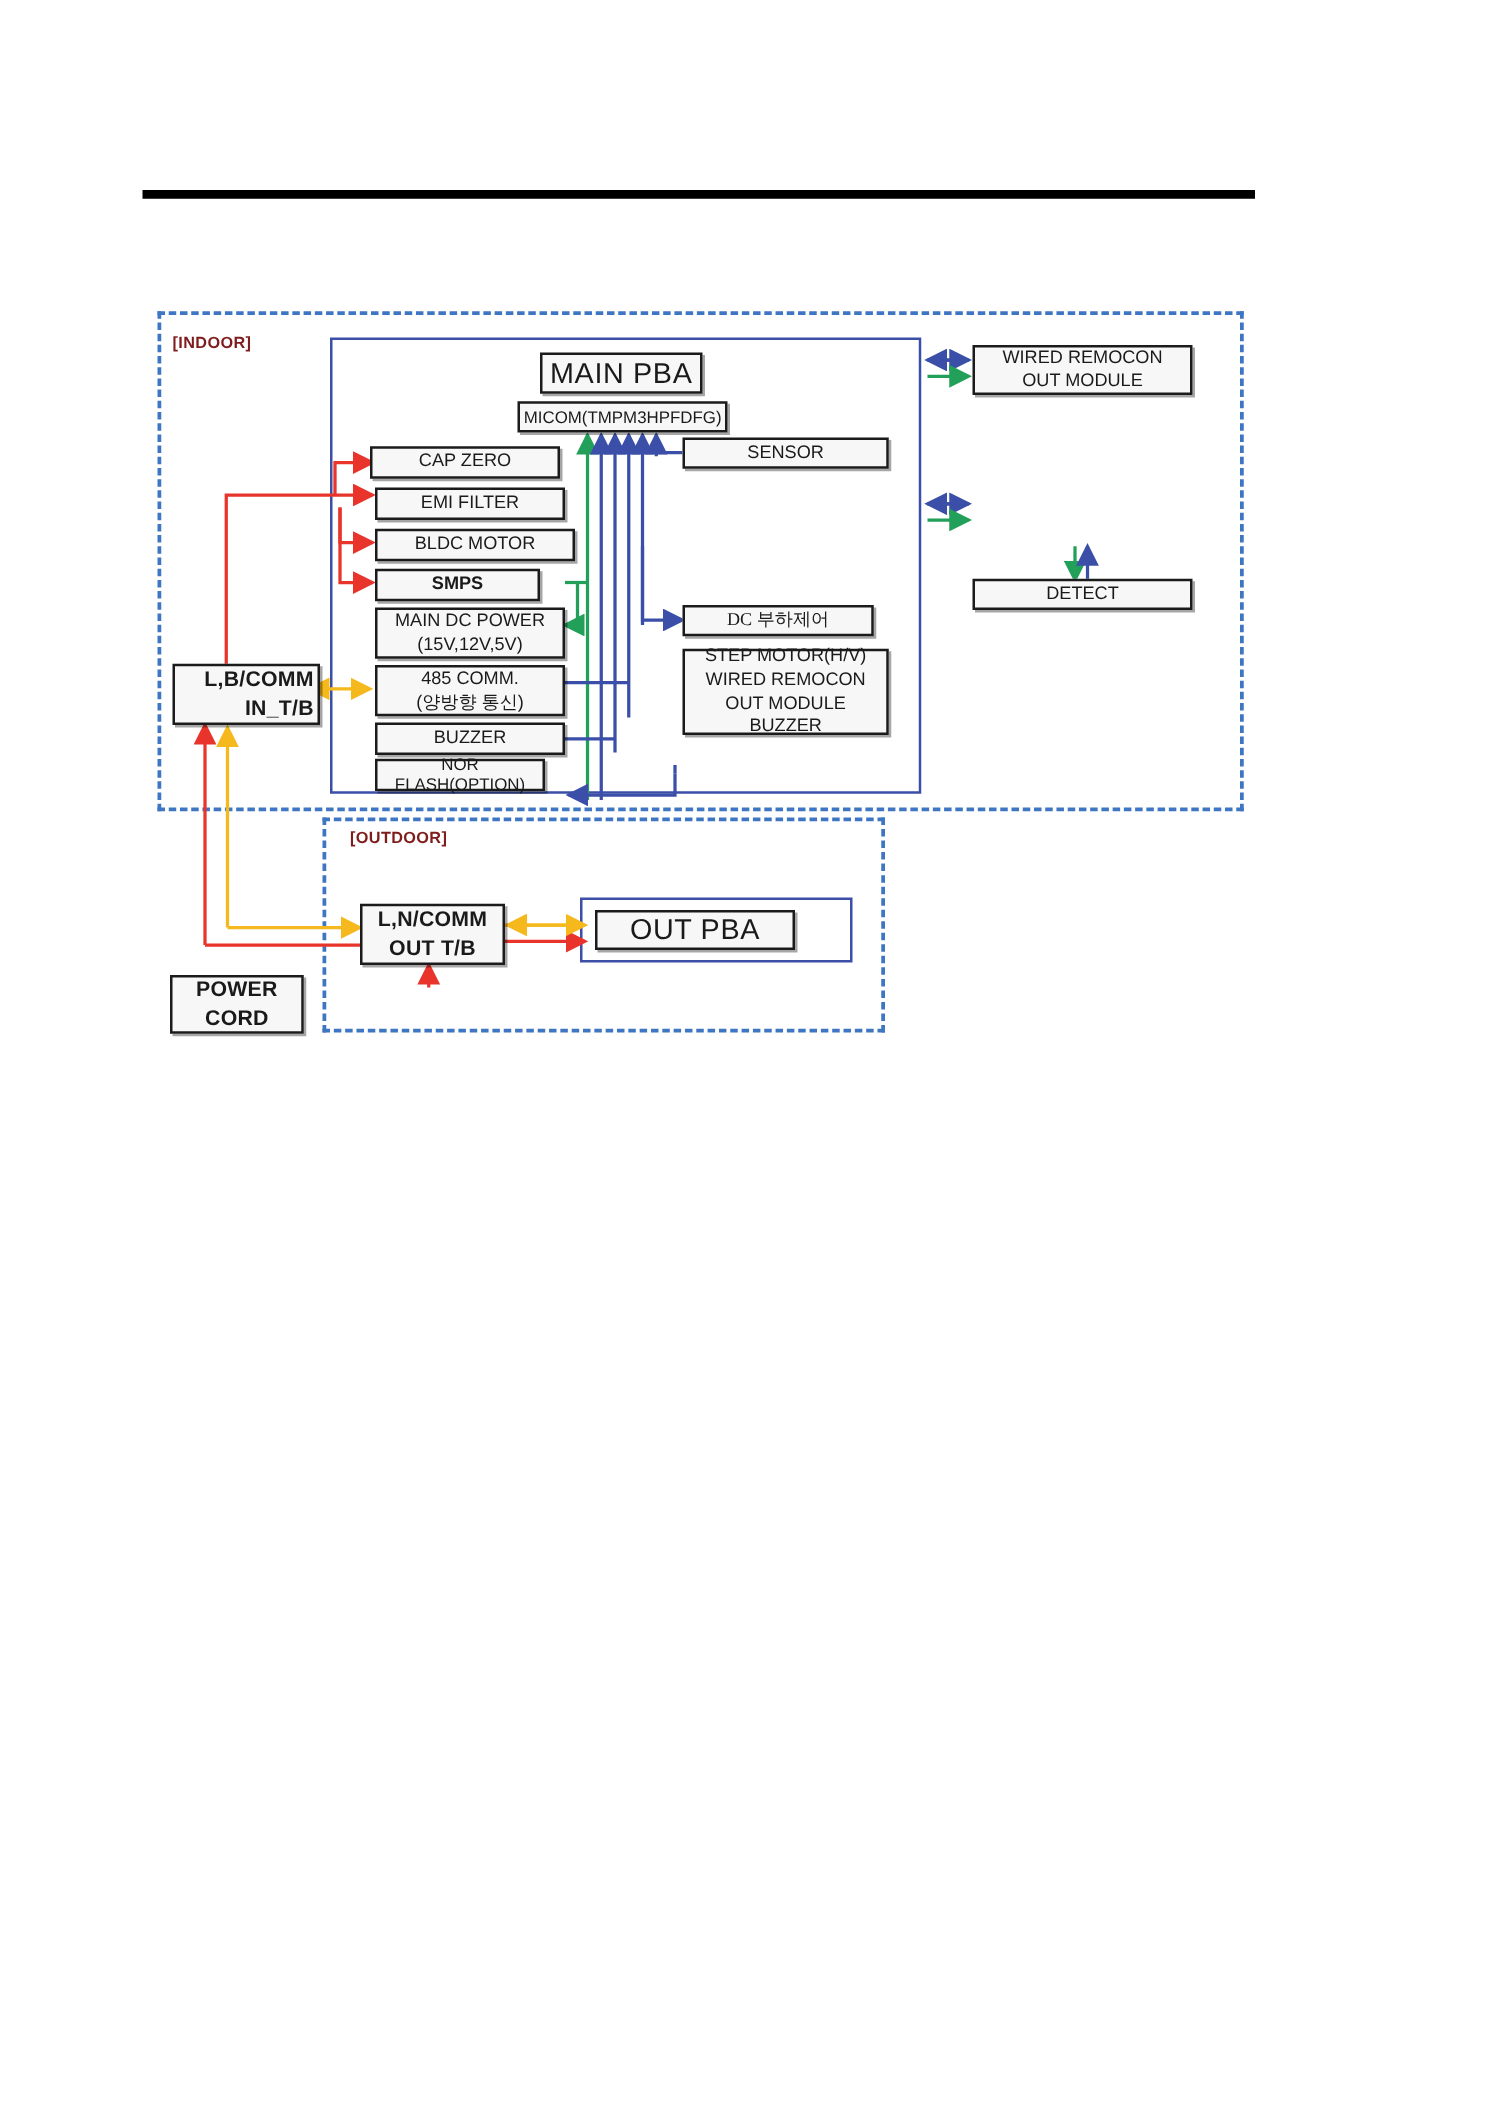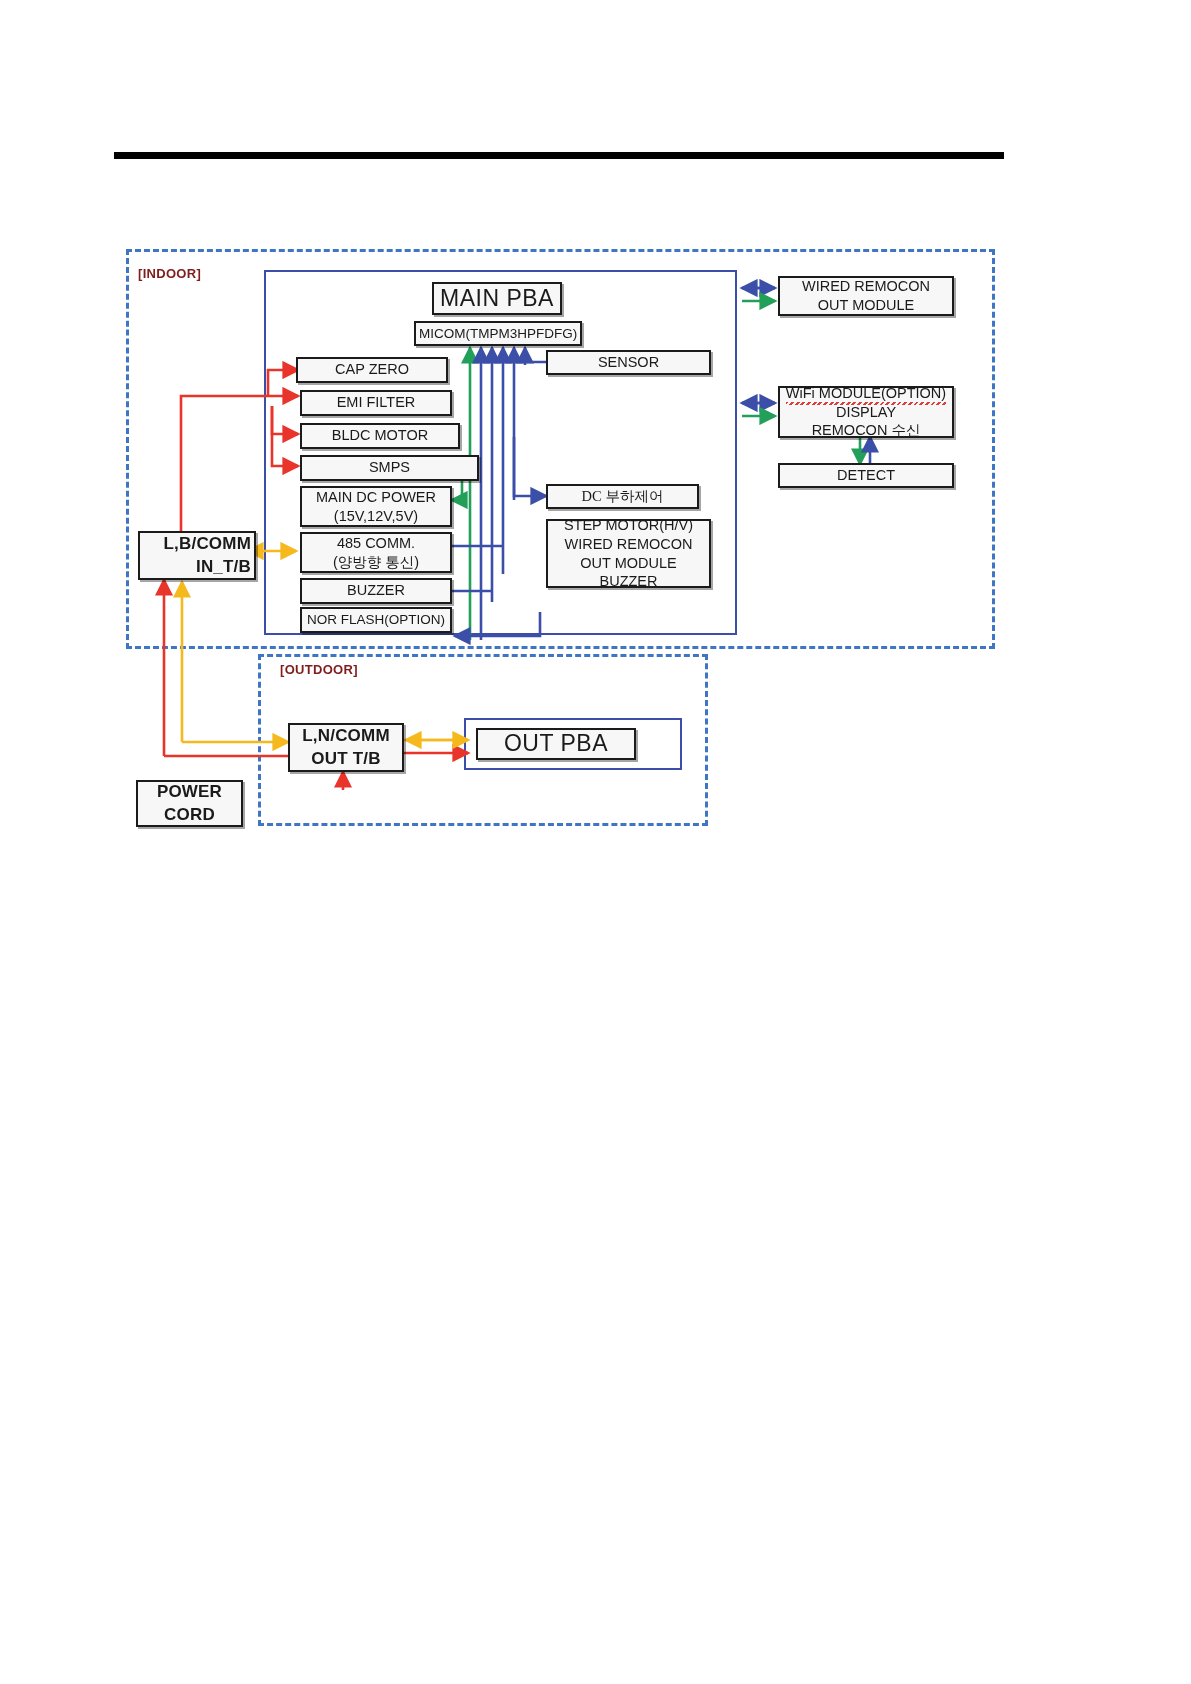--- a/index.html
+++ b/index.html
@@ -137,35 +137,35 @@
 
   <div class="blk t14" style="left:296px;top:357px;width:152px;height:26px;">
     <span>CAP ZERO</span>
   </div>
   <div class="blk t14" style="left:300px;top:390px;width:152px;height:26px;">
     <span>EMI FILTER</span>
   </div>
   <div class="blk t14" style="left:300px;top:423px;width:160px;height:26px;">
     <span>BLDC MOTOR</span>
   </div>
-  <div class="blk t14" style="left:300px;top:455px;width:179px;height:26px;">
+  <div class="blk t14" style="left:300px;top:455px;width:132px;height:26px;font-weight:bold;">
     <span>SMPS</span>
   </div>
   <div class="blk t14 ml" style="left:300px;top:486px;width:152px;height:41px;white-space:pre-line;">
     <span>MAIN DC POWER
 (15V,12V,5V)</span>
   </div>
   <div class="blk t14 ml" style="left:300px;top:532px;width:152px;height:41px;white-space:pre-line;">
     <span>485 COMM.
 (양방향 통신)</span>
   </div>
   <div class="blk t14" style="left:300px;top:578px;width:152px;height:26px;">
     <span>BUZZER</span>
   </div>
-  <div class="blk t13" style="left:300px;top:607px;width:152px;height:26px;">
+  <div class="blk t13" style="left:300px;top:607px;width:136px;height:26px;">
     <span>NOR FLASH(OPTION)</span>
   </div>
 
   <div class="blk t14" style="left:546px;top:350px;width:165px;height:25px;">
     <span>SENSOR</span>
   </div>
   <div class="blk t14" style="left:546px;top:484px;width:153px;height:25px;font-family:Liberation Serif, serif;">
     <span>DC 부하제어</span>
   </div>
   <div class="blk t14 ml" style="left:546px;top:519px;width:165px;height:69px;white-space:pre-line;">
@@ -178,25 +178,20 @@
   <div class="blk bold ml" style="left:138px;top:531px;width:118px;height:49px;white-space:pre-line;text-align:right;">
     <span>L,B/COMM
 IN_T/B</span>
   </div>
 
   <div class="blk t14 ml" style="left:778px;top:276px;width:176px;height:40px;white-space:pre-line;">
     <span>WIRED REMOCON
 OUT MODULE</span>
   </div>
 
-  <div class="blk t14 ml" style="left:778px;top:386px;width:176px;height:52px;flex-direction:column;">
-    <span class="spell" style="width:auto;">WiFi MODULE(OPTION)</span>
-    <span>DISPLAY</span>
-    <span>REMOCON 수신</span>
-  </div>
 
   <div class="blk t14" style="left:778px;top:463px;width:176px;height:25px;">
     <span>DETECT</span>
   </div>
 
   <div class="blk bold ml" style="left:288px;top:723px;width:116px;height:49px;white-space:pre-line;">
     <span>L,N/COMM
 OUT T/B</span>
   </div>
 

